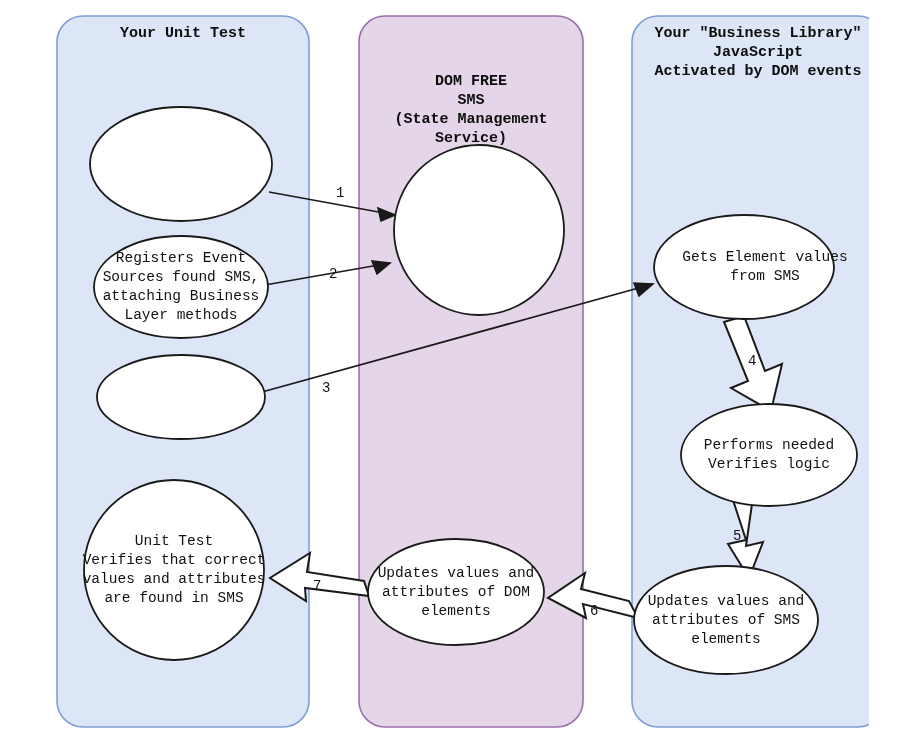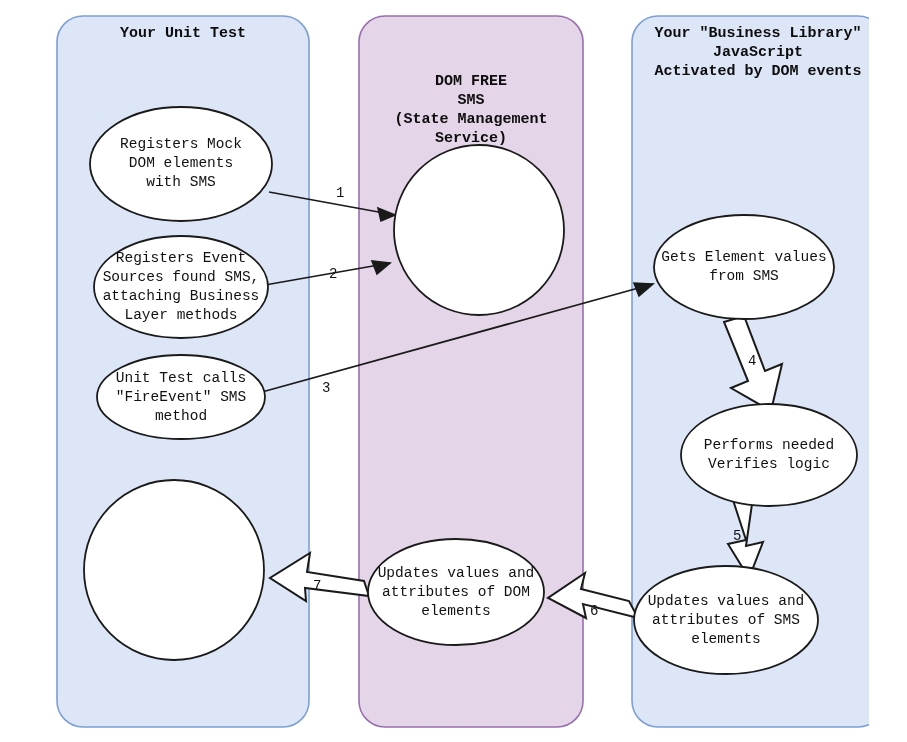--- a/index.html
+++ b/index.html
@@ -109,34 +109,32 @@
 
   <div class="lane-title" style="left:57px;top:24px;width:252px;">Your Unit Test</div>
   <div class="lane-title" style="left:359px;top:24px;width:224px;margin-top:48px;">DOM FREE
 SMS
 (State Management
 Service)</div>
   <div class="lane-title" style="left:632px;top:24px;width:252px;">Your "Business Library"
 JavaScript
 Activated by DOM events</div>
 
-  <div class="node-label" style="left:91px;top:135px;width:180px;">Registers Mock
-DOM elements
-with SMS</div>
   <div class="node-label" style="left:91px;top:249px;width:180px;">Registers Event
 Sources found SMS,
 attaching Business
 Layer methods</div>
-  <div class="node-label" style="left:94px;top:369px;width:174px;">Unit Test calls
-"FireEvent" SMS
-method</div>
+  <div class="node-label" style="left:79px;top:532px;width:190px;">Unit Test
+Verifies that correct
+values and attributes
+are found in SMS</div>
   <div class="node-label" style="left:366px;top:564px;width:180px;">Updates values and
 attributes of DOM
 elements</div>
-  <div class="node-label" style="left:653px;top:248px;width:182px;">Gets Element values
+  <div class="node-label" style="left:674px;top:248px;width:182px;">Gets Element values
 from SMS</div>
   <div class="node-label" style="left:680px;top:436px;width:178px;">Performs needed
 Verifies logic</div>
   <div class="node-label" style="left:635px;top:592px;width:182px;">Updates values and
 attributes of SMS
 elements</div>
 
   <div class="arrow-num" style="left:336px;top:185px;">1</div>
   <div class="arrow-num" style="left:329px;top:266px;">2</div>
   <div class="arrow-num" style="left:322px;top:380px;">3</div>

